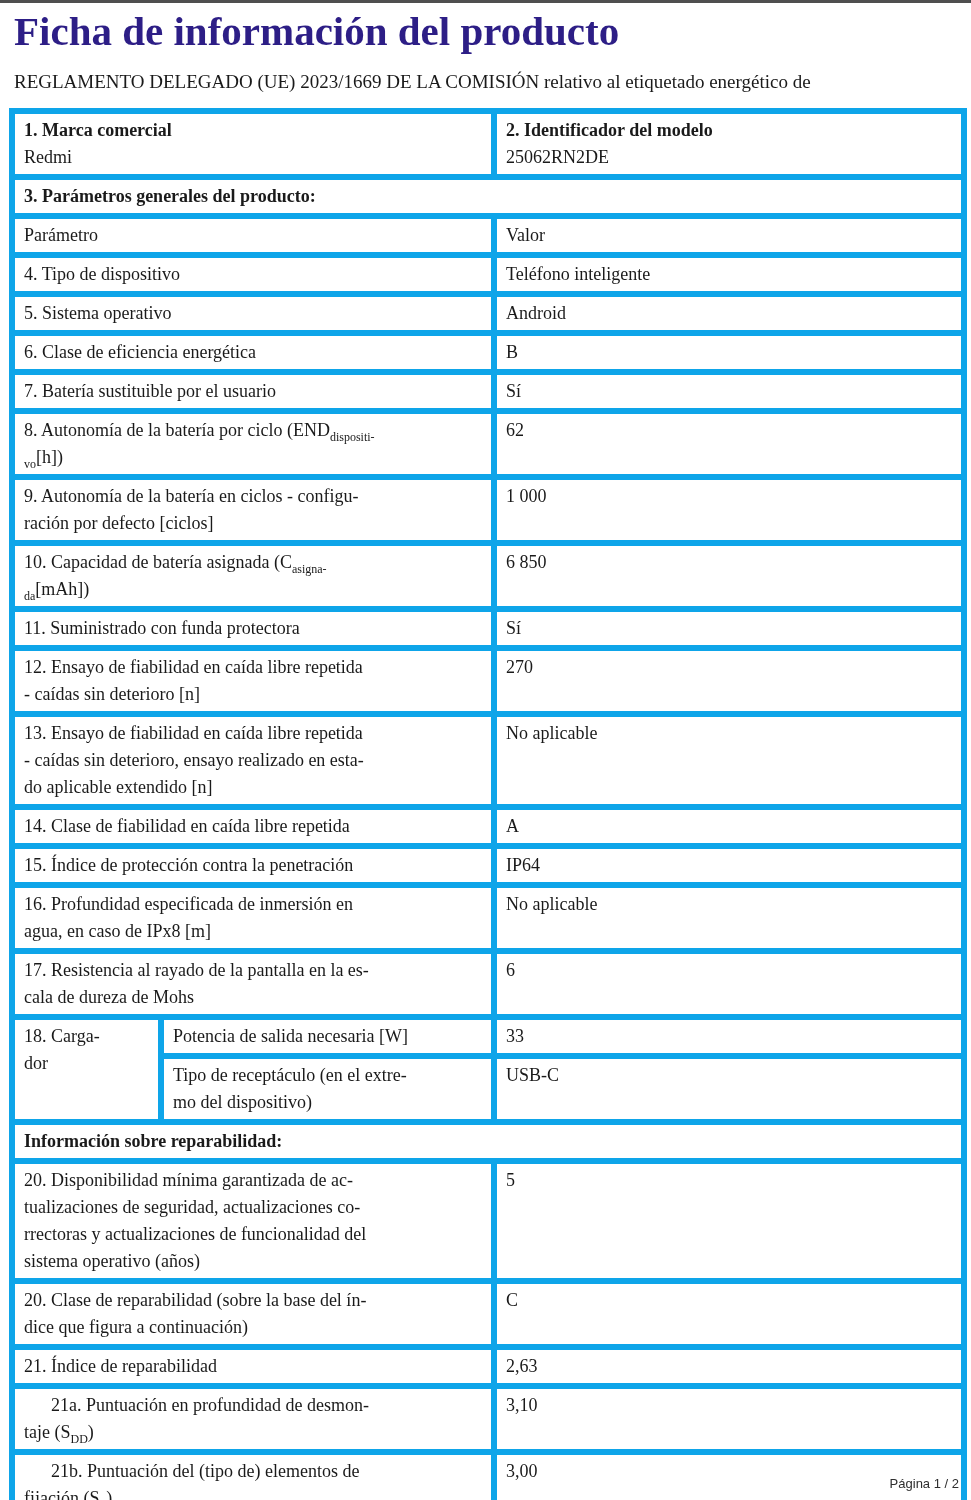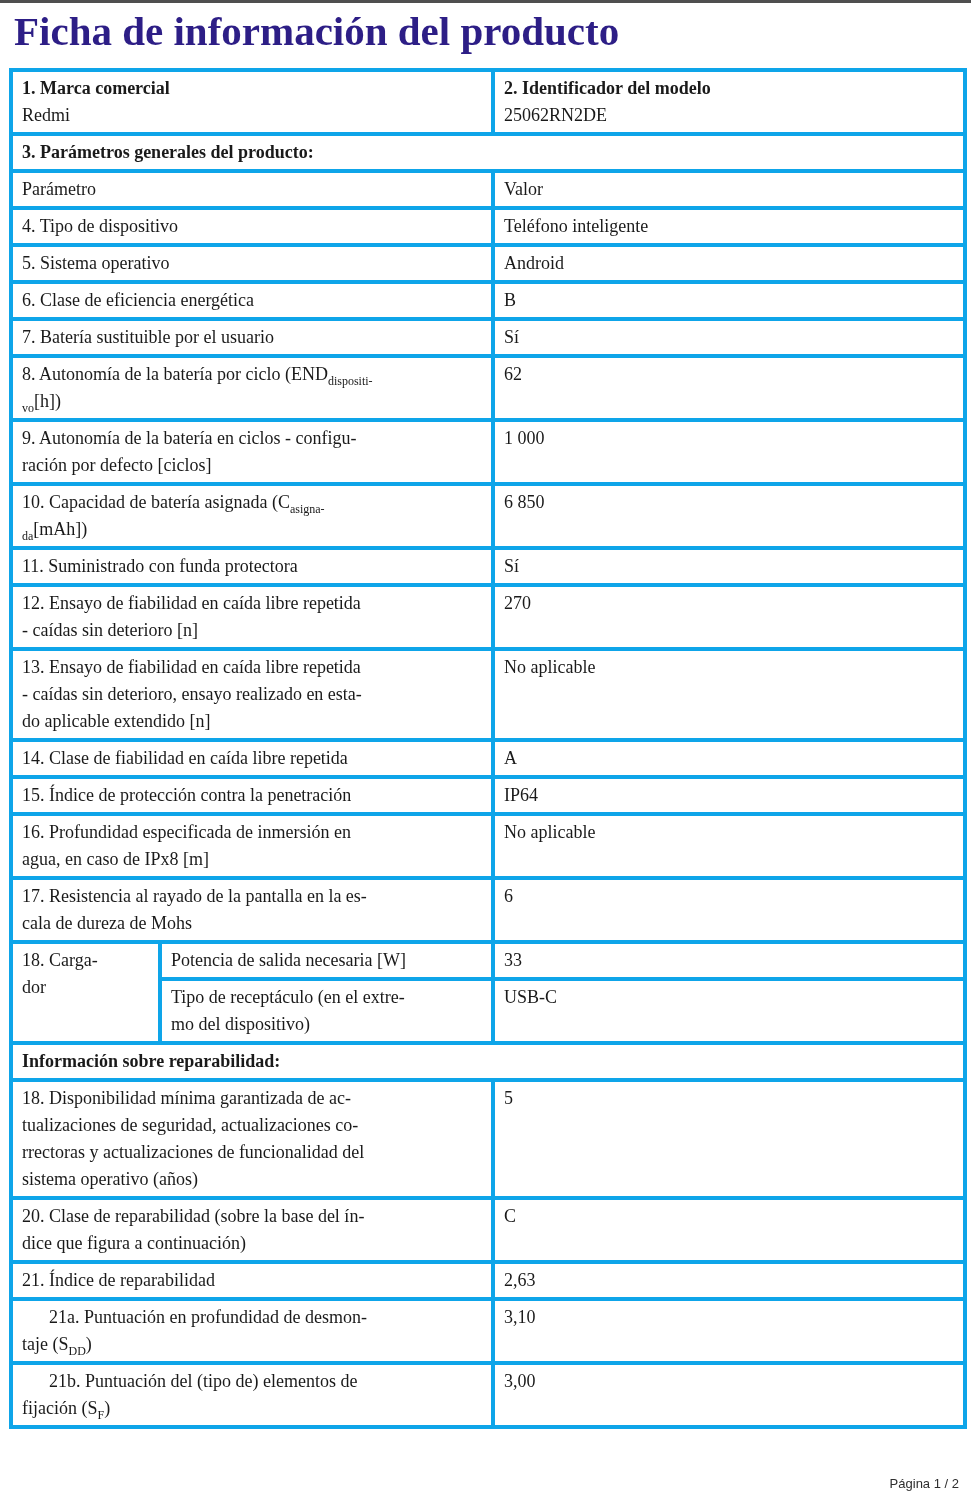--- a/index.html
+++ b/index.html
@@ -28,21 +28,21 @@
     color: #1a1a1a;
   }
   table.fiche {
     border-collapse: collapse;
     width: 958px;
     margin-left: 3px;
     table-layout: fixed;
     border: 2px solid #454545;
   }
   table.fiche td {
-    border: 4px solid #0ea5e9;
+    border: 6px solid #0ea5e9;
     vertical-align: top;
     padding: 3px 9px;
     font-size: 18px;
     line-height: 1.5;
     color: #1a1a1a;
     overflow: hidden;
   }
   td.section-cell { font-weight: bold; padding-top: 4px; padding-bottom: 4px; }
   td.indent { text-indent: 27px; }
   .b { font-weight: bold; }
@@ -56,20 +56,21 @@
   }
 </style>
 </head>
 <body>
 
 <div class="topbar"></div>
 
 <div class="page">
   <div class="title">Ficha de información del producto</div>
   <div class="subtitle">
+    <div>REGLAMENTO DELEGADO (UE) 2023/1669 DE LA COMISIÓN relativo al etiquetado energético de</div>
   </div>
 
   <table class="fiche">
     <colgroup>
       <col style="width:149px">
       <col style="width:333px">
       <col>
     </colgroup>
     <tbody>
         <tr>
@@ -145,21 +146,21 @@
           <td class="value-cell"><span>33</span></td>
         </tr>
         <tr>
           <td class="param-cell"><span>Tipo de receptáculo (en el extre-</span><br><span>mo del dispositivo)</span></td>
           <td class="value-cell"><span>USB-C</span></td>
         </tr>
         <tr>
           <td class="section-cell" colspan="3"><span class="b">Información sobre reparabilidad:</span></td>
         </tr>
         <tr>
-          <td class="param-cell" colspan="2"><span>18. Disponibilidad mínima garantizada de ac-</span><br><span>tualizaciones de seguridad, actualizaciones co-</span><br><span>rrectoras y actualizaciones de funcionalidad del</span><br><span>sistema operativo (años)</span></td>
+          <td class="param-cell" colspan="2"><span>20. Disponibilidad mínima garantizada de ac-</span><br><span>tualizaciones de seguridad, actualizaciones co-</span><br><span>rrectoras y actualizaciones de funcionalidad del</span><br><span>sistema operativo (años)</span></td>
           <td class="value-cell"><span>5</span></td>
         </tr>
         <tr>
           <td class="param-cell" colspan="2"><span>20. Clase de reparabilidad (sobre la base del ín-</span><br><span>dice que figura a continuación)</span></td>
           <td class="value-cell"><span>C</span></td>
         </tr>
         <tr>
           <td class="param-cell" colspan="2"><span>21. Índice de reparabilidad</span></td>
           <td class="value-cell"><span>2,63</span></td>
         </tr>

